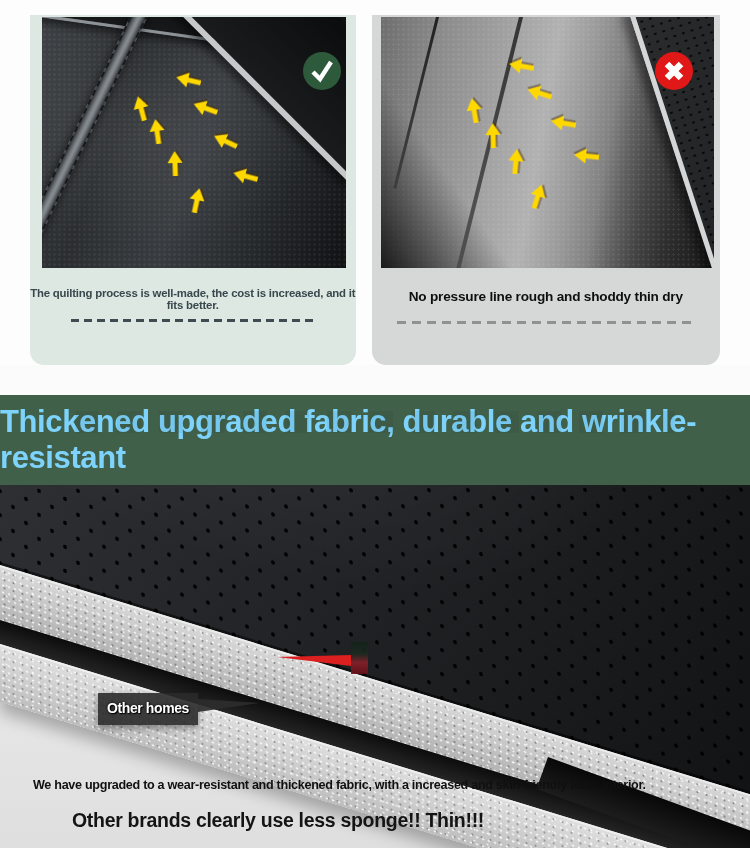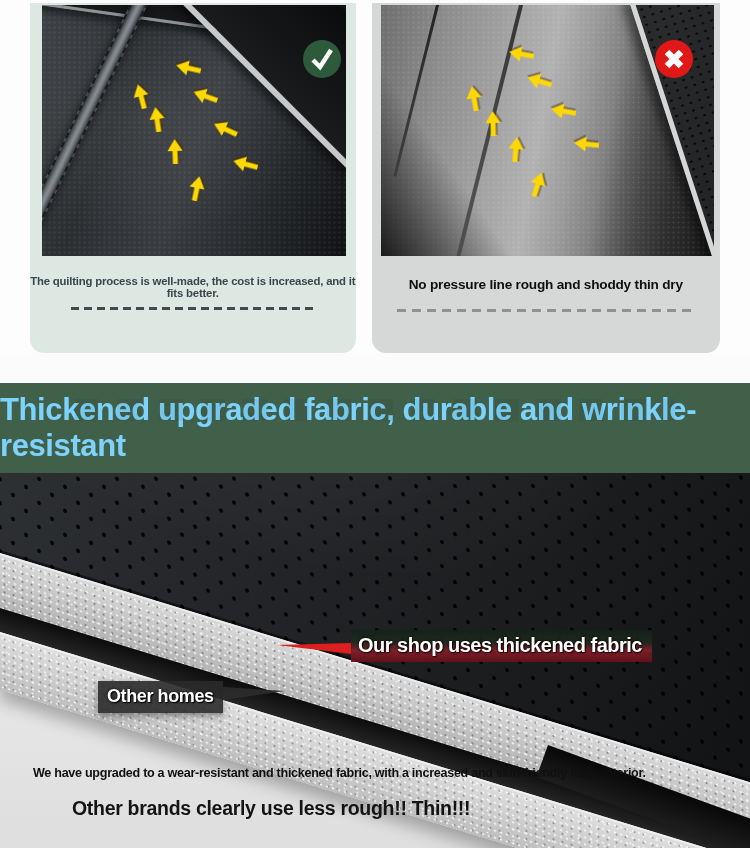--- a/index.html
+++ b/index.html
@@ -1,20 +1,20 @@
 <!DOCTYPE html>
 <html><head>
 <meta charset="utf-8">
 <style>
   * { box-sizing: border-box; margin: 0; padding: 0; }
   html,body { width:750px; height:848px; background:#fbfbfb; overflow:hidden;
     font-family:"Liberation Sans", sans-serif; }
 
   
-  .compare { display:flex; gap:16px; padding:3px 30px 0 30px; background:#fdfdfd; }
+  .compare { display:flex; gap:16px; padding:15px 30px 0 30px; background:#fdfdfd; }
   .card { position:relative; height:350px; border-radius:0 0 14px 14px; overflow:hidden; }
   .card-good { width:340px; background:#dde8e2; }
   .card-bad  { width:364px; background:#d6d7d7; }
 
   .photo { position:absolute; top:2px; height:251px; overflow:hidden; }
   .card-good .photo { left:12px; right:10px; }
   .card-bad  .photo { left:9px;  right:6px; }
 
   .photo-good {
     background-image:
@@ -121,21 +121,21 @@
     padding:0 10px 0 7px; line-height:31px; white-space:nowrap;
     font-size:20px; font-weight:bold; color:#ffffff; letter-spacing:-0.5px;
     text-shadow:0 0 3px #000, 1px 1px 1px #2a0005;
     background:linear-gradient(180deg, rgba(18,34,26,0.92) 0%, rgba(30,42,32,0.85) 38%,
       rgba(146,32,42,0.82) 64%, rgba(104,16,26,0.9) 100%); }
   .our-ptr { position:absolute; right:100%; top:13px; width:0; height:0;
     border-right:74px solid #dc1f1f; border-top:2px solid transparent;
     border-bottom:9px solid transparent; }
   .other-label { position:absolute; left:98px; top:208px; height:32px;
     padding:0 9px; line-height:31px; white-space:nowrap;
-    font-size:18px; font-weight:bold; color:#ffffff; letter-spacing:-0.4px;
+    font-size:14px; font-weight:bold; color:#ffffff; letter-spacing:-0.4px;
     text-shadow:0 0 3px #000, 1px 1px 1px #000;
     background:rgba(42,42,42,0.9); box-shadow:0 3px 7px rgba(0,0,0,.4); }
   .other-ptr { position:absolute; left:100%; top:6px; width:0; height:0;
     border-left:62px solid rgba(45,45,45,0.92); border-top:4px solid transparent;
     border-bottom:9px solid transparent; }
 
   .desc  { position:absolute; left:33px; top:293px; font-size:12.6px; font-weight:bold;
     color:#101010; letter-spacing:-0.3px; white-space:nowrap; }
   .claim { position:absolute; left:72px; top:324px; font-size:19.5px; font-weight:bold;
     color:#141414; letter-spacing:-0.3px; white-space:nowrap; }
@@ -265,23 +265,22 @@
 
 <div class="fabric">
   <div class="layer leather"></div>
   <div class="layer foam1"></div>
   <div class="layer gapline"></div>
   <div class="layer foam2"></div>
   <div class="stripe"></div>
 
   <div class="our-label">
     <span class="our-ptr"></span>
-    <span>Our shop uses thickened fabric</span>
   </div>
 
   <div class="other-label">
     <span>Other homes</span>
     <span class="other-ptr"></span>
   </div>
 
   <p class="desc">We have upgraded to a wear-resistant and thickened fabric, with a increased and skin-friendly foam interior.</p>
-  <p class="claim">Other brands clearly use less rough!! Thin!!!</p>
+  <p class="claim">Other brands clearly use less sponge!! Thin!!!</p>
 </div>
 
 </body></html>

